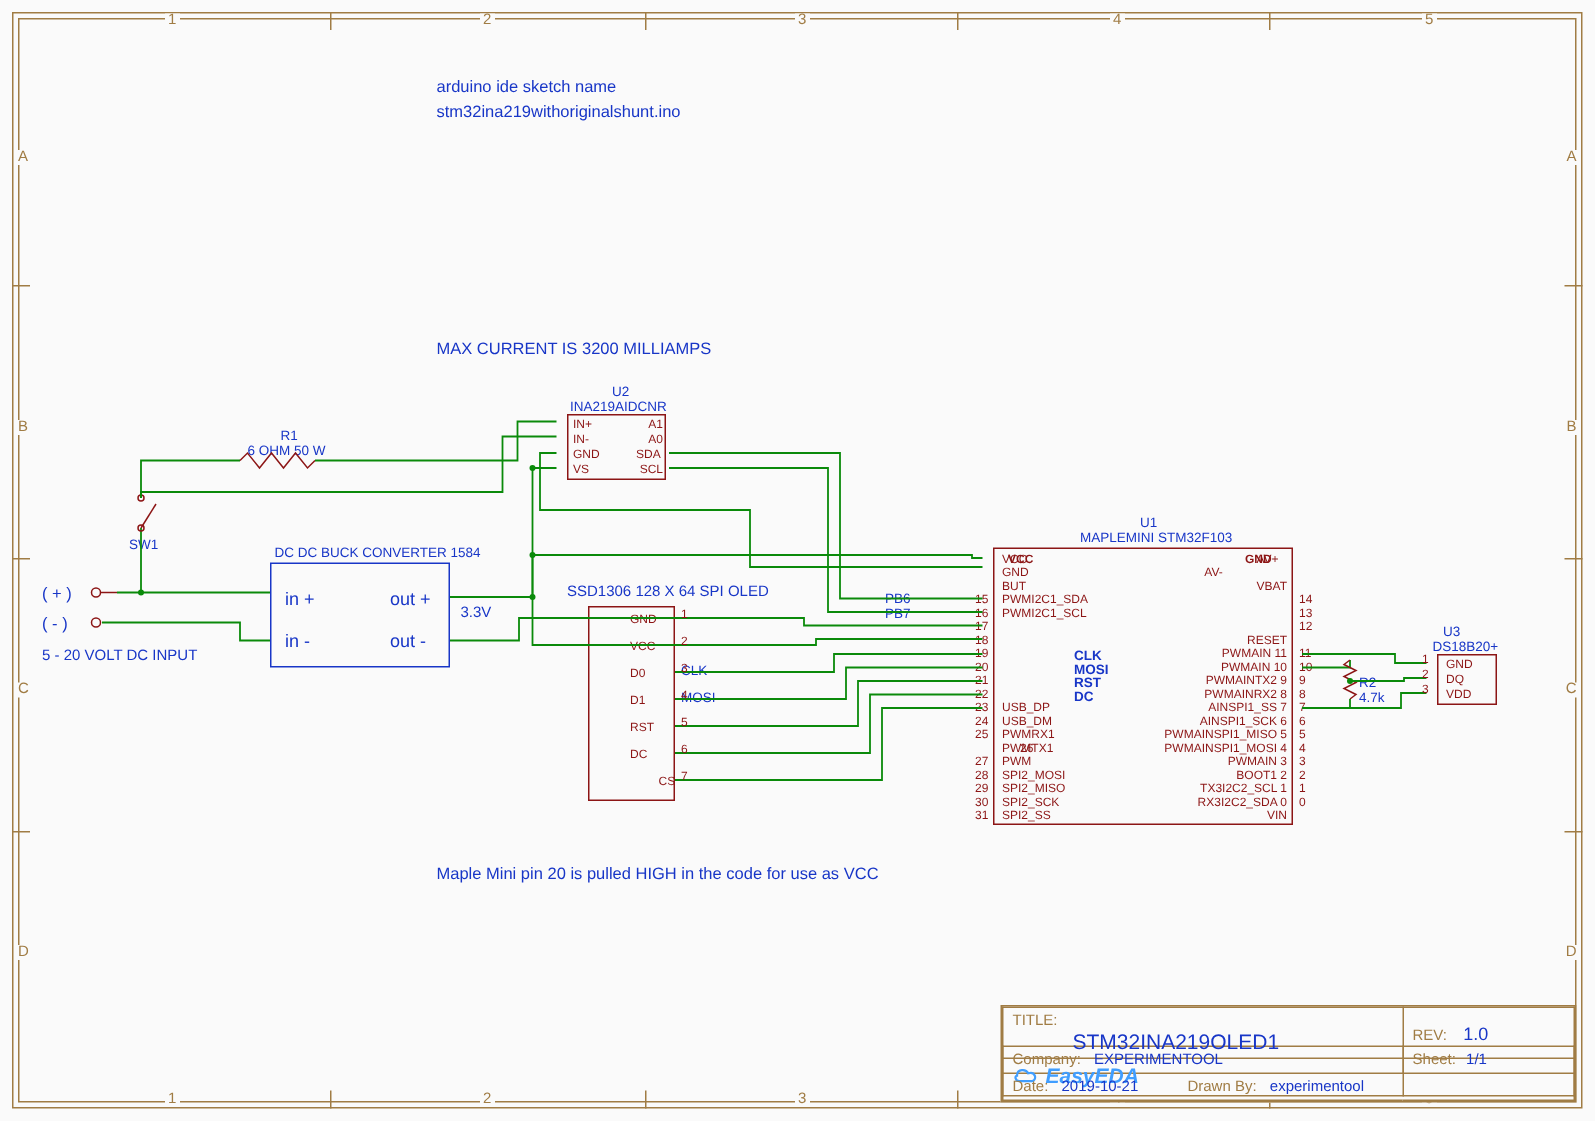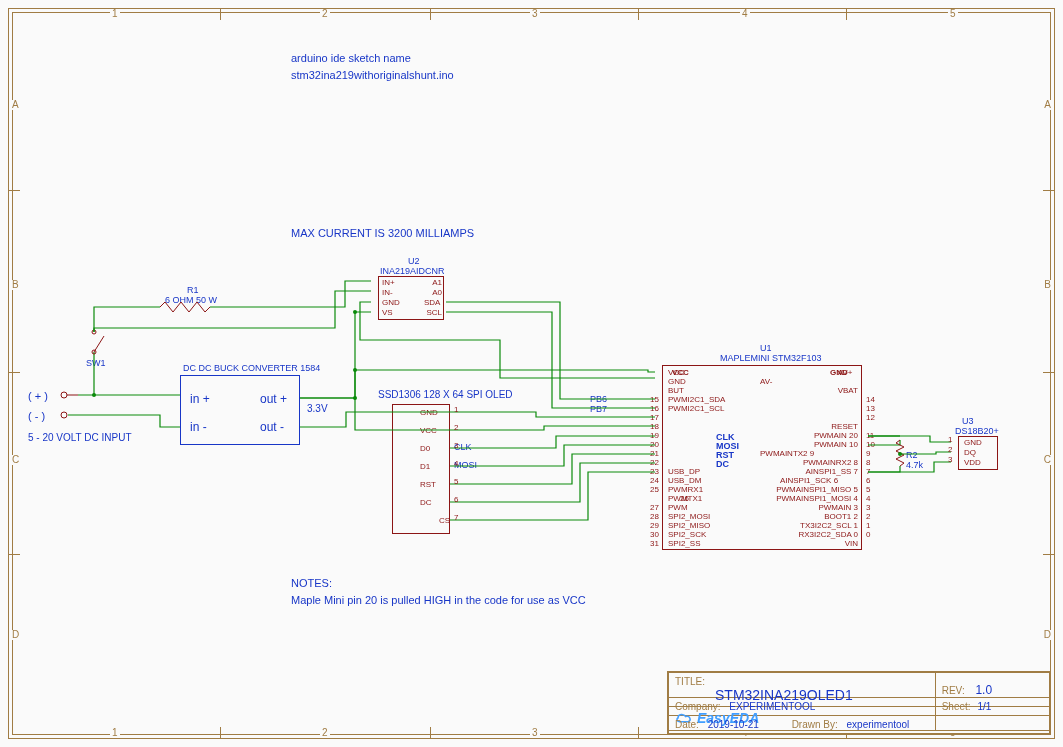--- a/index.html
+++ b/index.html
@@ -120,21 +120,20 @@
 <div class="note" style="left:291px;top:50px">
   <div>arduino  ide sketch name</div>
   <div>stm32ina219withoriginalshunt.ino</div>
 </div>
 
 <div class="note" style="left:291px;top:225px">
   <div>MAX CURRENT IS 3200 MILLIAMPS</div>
 </div>
 
 <div class="note" style="left:291px;top:575px">
-  <div>NOTES:</div>
   <div>Maple Mini pin 20 is pulled HIGH in the code for use as VCC</div>
 </div>
 
 <div class="reflabel" style="left:28px;top:390px;font-size:11px">( + )</div>
 <div class="reflabel" style="left:28px;top:410px;font-size:11px">( - )</div>
 <div class="reflabel" style="left:28px;top:432px;font-size:10px">5 - 20 VOLT DC INPUT</div>
 
 <div class="reflabel" style="left:86px;top:358px">SW1</div>
 
 <div class="reflabel" style="left:187px;top:285px">R1</div>
@@ -217,43 +216,43 @@
     <div class="pinlabel" style="left: 650px; top: 521px;">29</div>
     <div class="pinlabel" style="left: 668px; top: 521px;">SPI2_MISO</div>
     <div class="pinlabel" style="left: 650px; top: 530px;">30</div>
     <div class="pinlabel" style="left: 668px; top: 530px;">SPI2_SCK</div>
     <div class="pinlabel" style="left: 650px; top: 539px;">31</div>
     <div class="pinlabel" style="left: 668px; top: 539px;">SPI2_SS</div>
   </div>
 <div id="u1-right">
     <div class="pinlabel" style="left: 796px; top: 368px; width: 98px; text-align: center;">AV+</div>
     <div class="pinlabel" style="left: 866px; top: 368px;"></div>
-    <div class="pinlabel" style="left: 760px; top: 377px; width: 98px; text-align: left;">AV-</div>
+    <div class="pinlabel" style="left: 760px; top: 377px; width: 98px; text-align: center;">AV-</div>
     <div class="pinlabel" style="left: 866px; top: 377px;"></div>
     <div class="pinlabel" style="left: 760px; top: 386px; width: 98px; text-align: right;">VBAT</div>
     <div class="pinlabel" style="left: 866px; top: 386px;"></div>
     <div class="pinlabel" style="left: 760px; top: 395px; width: 98px; text-align: right;"></div>
     <div class="pinlabel" style="left: 866px; top: 395px;">14</div>
     <div class="pinlabel" style="left: 760px; top: 404px; width: 98px; text-align: right;"></div>
     <div class="pinlabel" style="left: 866px; top: 404px;">13</div>
     <div class="pinlabel" style="left: 760px; top: 413px; width: 98px; text-align: right;"></div>
     <div class="pinlabel" style="left: 866px; top: 413px;">12</div>
     <div class="pinlabel" style="left: 760px; top: 422px; width: 98px; text-align: right;">RESET</div>
     <div class="pinlabel" style="left: 866px; top: 422px;"></div>
-    <div class="pinlabel" style="left: 760px; top: 431px; width: 98px; text-align: right;">PWMAIN 20</div>
+    <div class="pinlabel" style="left: 760px; top: 431px; width: 98px; text-align: right;">PWMAIN 11</div>
     <div class="pinlabel" style="left: 866px; top: 431px;">11</div>
     <div class="pinlabel" style="left: 760px; top: 440px; width: 98px; text-align: right;">PWMAIN 10</div>
     <div class="pinlabel" style="left: 866px; top: 440px;">10</div>
-    <div class="pinlabel" style="left: 760px; top: 449px; width: 98px; text-align: left;">PWMAINTX2 9</div>
+    <div class="pinlabel" style="left: 760px; top: 449px; width: 98px; text-align: right;">PWMAINTX2 9</div>
     <div class="pinlabel" style="left: 866px; top: 449px;">9</div>
     <div class="pinlabel" style="left: 760px; top: 458px; width: 98px; text-align: right;">PWMAINRX2 8</div>
     <div class="pinlabel" style="left: 866px; top: 458px;">8</div>
     <div class="pinlabel" style="left: 760px; top: 467px; width: 98px; text-align: right;">AINSPI1_SS 7</div>
     <div class="pinlabel" style="left: 866px; top: 467px;">7</div>
-    <div class="pinlabel" style="left: 760px; top: 476px; width: 98px; text-align: center;">AINSPI1_SCK 6</div>
+    <div class="pinlabel" style="left: 760px; top: 476px; width: 98px; text-align: right;">AINSPI1_SCK 6</div>
     <div class="pinlabel" style="left: 866px; top: 476px;">6</div>
     <div class="pinlabel" style="left: 760px; top: 485px; width: 98px; text-align: right;">PWMAINSPI1_MISO 5</div>
     <div class="pinlabel" style="left: 866px; top: 485px;">5</div>
     <div class="pinlabel" style="left: 760px; top: 494px; width: 98px; text-align: right;">PWMAINSPI1_MOSI 4</div>
     <div class="pinlabel" style="left: 866px; top: 494px;">4</div>
     <div class="pinlabel" style="left: 760px; top: 503px; width: 98px; text-align: right;">PWMAIN 3</div>
     <div class="pinlabel" style="left: 866px; top: 503px;">3</div>
     <div class="pinlabel" style="left: 760px; top: 512px; width: 98px; text-align: right;">BOOT1 2</div>
     <div class="pinlabel" style="left: 866px; top: 512px;">2</div>
     <div class="pinlabel" style="left: 760px; top: 521px; width: 98px; text-align: right;">TX3I2C2_SCL 1</div>

